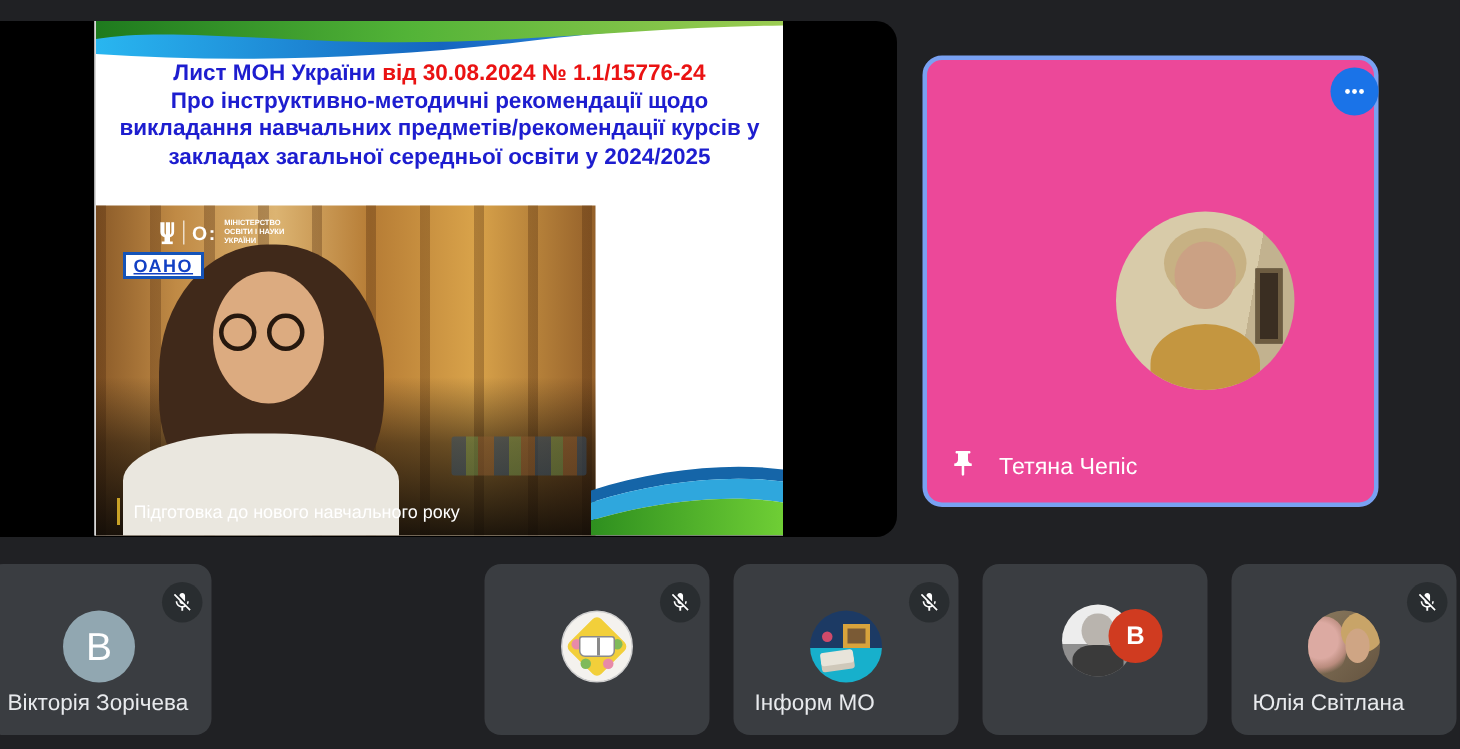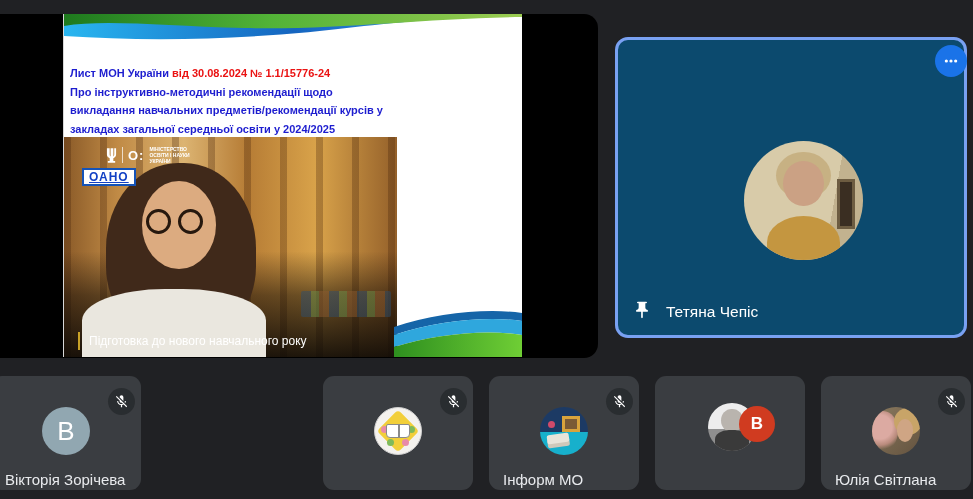--- a/index.html
+++ b/index.html
@@ -8,22 +8,22 @@
   .stage { position:absolute; inset:0; }
 
   
   .share-tile { position:absolute; left:-14px; top:14px; width:612px; height:344px;
     background:#000; border-radius:14px; overflow:hidden; }
   .slide { position:absolute; left:77px; top:0; width:459px; height:343px;
     background:#fff; overflow:hidden; border-left:1px solid #d8d8d8; }
   .wave-top { position:absolute; left:0; top:0; width:459px; height:34px; }
   .wave-br  { position:absolute; right:0; bottom:0; width:128px; height:62px; }
 
-  .slide-heading { position:absolute; top:26px; left:0; width:100%; 
-    font-weight:bold; font-size:11px; line-height:18.6px; color:#1d1dcf; padding:0 6px;margin-top:24px; }
+  .slide-heading { position:absolute; top:26px; left:0; width:100%; text-align:center;
+    font-weight:bold; font-size:15px; line-height:18.6px; color:#1d1dcf; padding:0 6px; }
   .slide-heading .red { color:#ea1212; }
 
   
   .photo { position:absolute; left:0; top:123px; width:333px; height:220px; overflow:hidden;
     background:
       linear-gradient(180deg, rgba(0,0,0,0) 52%, rgba(22,15,8,.55) 72%, rgba(14,10,6,.92) 100%),
       repeating-linear-gradient(90deg, rgba(70,35,10,.30) 0 7px, rgba(0,0,0,0) 7px 36px),
       linear-gradient(90deg,#8a5a28 0%,#c08a45 16%,#dcb472 36%,#b67c35 55%,#d9a34a 76%,#94602a 100%); }
   .ph-hair { position:absolute; left:42px; top:26px; width:150px; height:178px; background:#40291a;
     border-radius:48% 48% 42% 42%; }
@@ -45,40 +45,40 @@
   .ministry-name { width:52px; font-size:5px; line-height:6px; color:#fff; text-transform:uppercase; font-weight:bold; }
   .oano-badge { position:absolute; left:18px; top:31px; background:#fff; border:2px solid #1453b8;
     color:#1240c4; font-weight:bold; font-size:12px; padding:0 5px; text-decoration:underline;
     letter-spacing:1px; }
 
   .banner { position:absolute; left:14px; bottom:7px; border-left:2px solid #c9a227; padding-left:9px; }
   .banner-title { color:#fff; font-weight:normal; font-size:12px; line-height:18px; }
   .banner-sub   { color:#e8a33d; font-size:11px; line-height:15px; }
 
   
-  .pinned-tile { position:absolute; left:615px; top:37px; width:352px; height:301px;
-    background:#0c4a6e; border:3px solid #79a1f2; border-radius:13px; }
+  .pinned-tile { position:absolute; left:615px; top:37px; width:304px; height:301px;
+    background:#ec4899; border:3px solid #79a1f2; border-radius:13px; }
   .more-btn { position:absolute; top:5px; right:-3px; width:32px; height:32px; border-radius:50%;
     background:#1a73e8; display:flex; align-items:center; justify-content:center; cursor:pointer; }
   .avatar-big { position:absolute; left:126px; top:101px; width:119px; height:119px; border-radius:50%;
     overflow:hidden; background:linear-gradient(100deg,#d8cba9 0 72%,#c2b28f 72% 100%); }
   .ab-frame { position:absolute; right:7%; top:32%; width:15%; height:42%; background:#3a2e22;
     border:3px solid #6d5c41; }
   .ab-hair { position:absolute; left:27%; top:9%; width:46%; height:40%; background:#c7b183; border-radius:50%; }
   .ab-face { position:absolute; left:33%; top:17%; width:34%; height:38%; background:#cba184; border-radius:50%; }
   .ab-body { position:absolute; left:19%; top:63%; width:62%; height:45%; background:#c49640;
     border-radius:50% 50% 0 0; }
   .pin-ic { position:absolute; left:14px; bottom:11px; }
   .pinned-name { position:absolute; left:48px; bottom:14px; color:#fff; font-size:15.5px; }
 
   
   .thumb { position:absolute; top:376px; width:150px; height:114px; background:#3a3d41;
     border-radius:11px; overflow:hidden; }
   .t1{left:-9px;} .t2{left:157px;} .t3{left:323px;} .t4{left:489px;padding-left:24px;} .t5{left:655px;} .t6{left:821px;}
-  .thumb-name { position:absolute; left:14px; right:4px; bottom:2px; color:#e8eaed; font-size:15px;
+  .thumb-name { position:absolute; left:14px; right:4px; bottom:13px; color:#e8eaed; font-size:15px;
     white-space:nowrap; overflow:hidden; }
   .t5 .thumb-name { bottom:26px; left:0; right:0; text-align:center; }
   .mic-btn { position:absolute; top:12px; right:6px; width:27px; height:27px; border-radius:50%;
     background:rgba(38,41,44,.8); display:flex; align-items:center; justify-content:center; }
   .av { position:absolute; left:50%; top:31px; width:48px; height:48px; margin-left:-24px;
     border-radius:50%; overflow:hidden; }
   .av-letter { background:#91a7b1; color:#fff; display:flex; align-items:center; justify-content:center;
     font-size:26px; }
   
   .av-svitlana { background:linear-gradient(180deg,#7d9262 0%,#546f3e 38%,#8e9497 56%,#5e656a 100%); }

